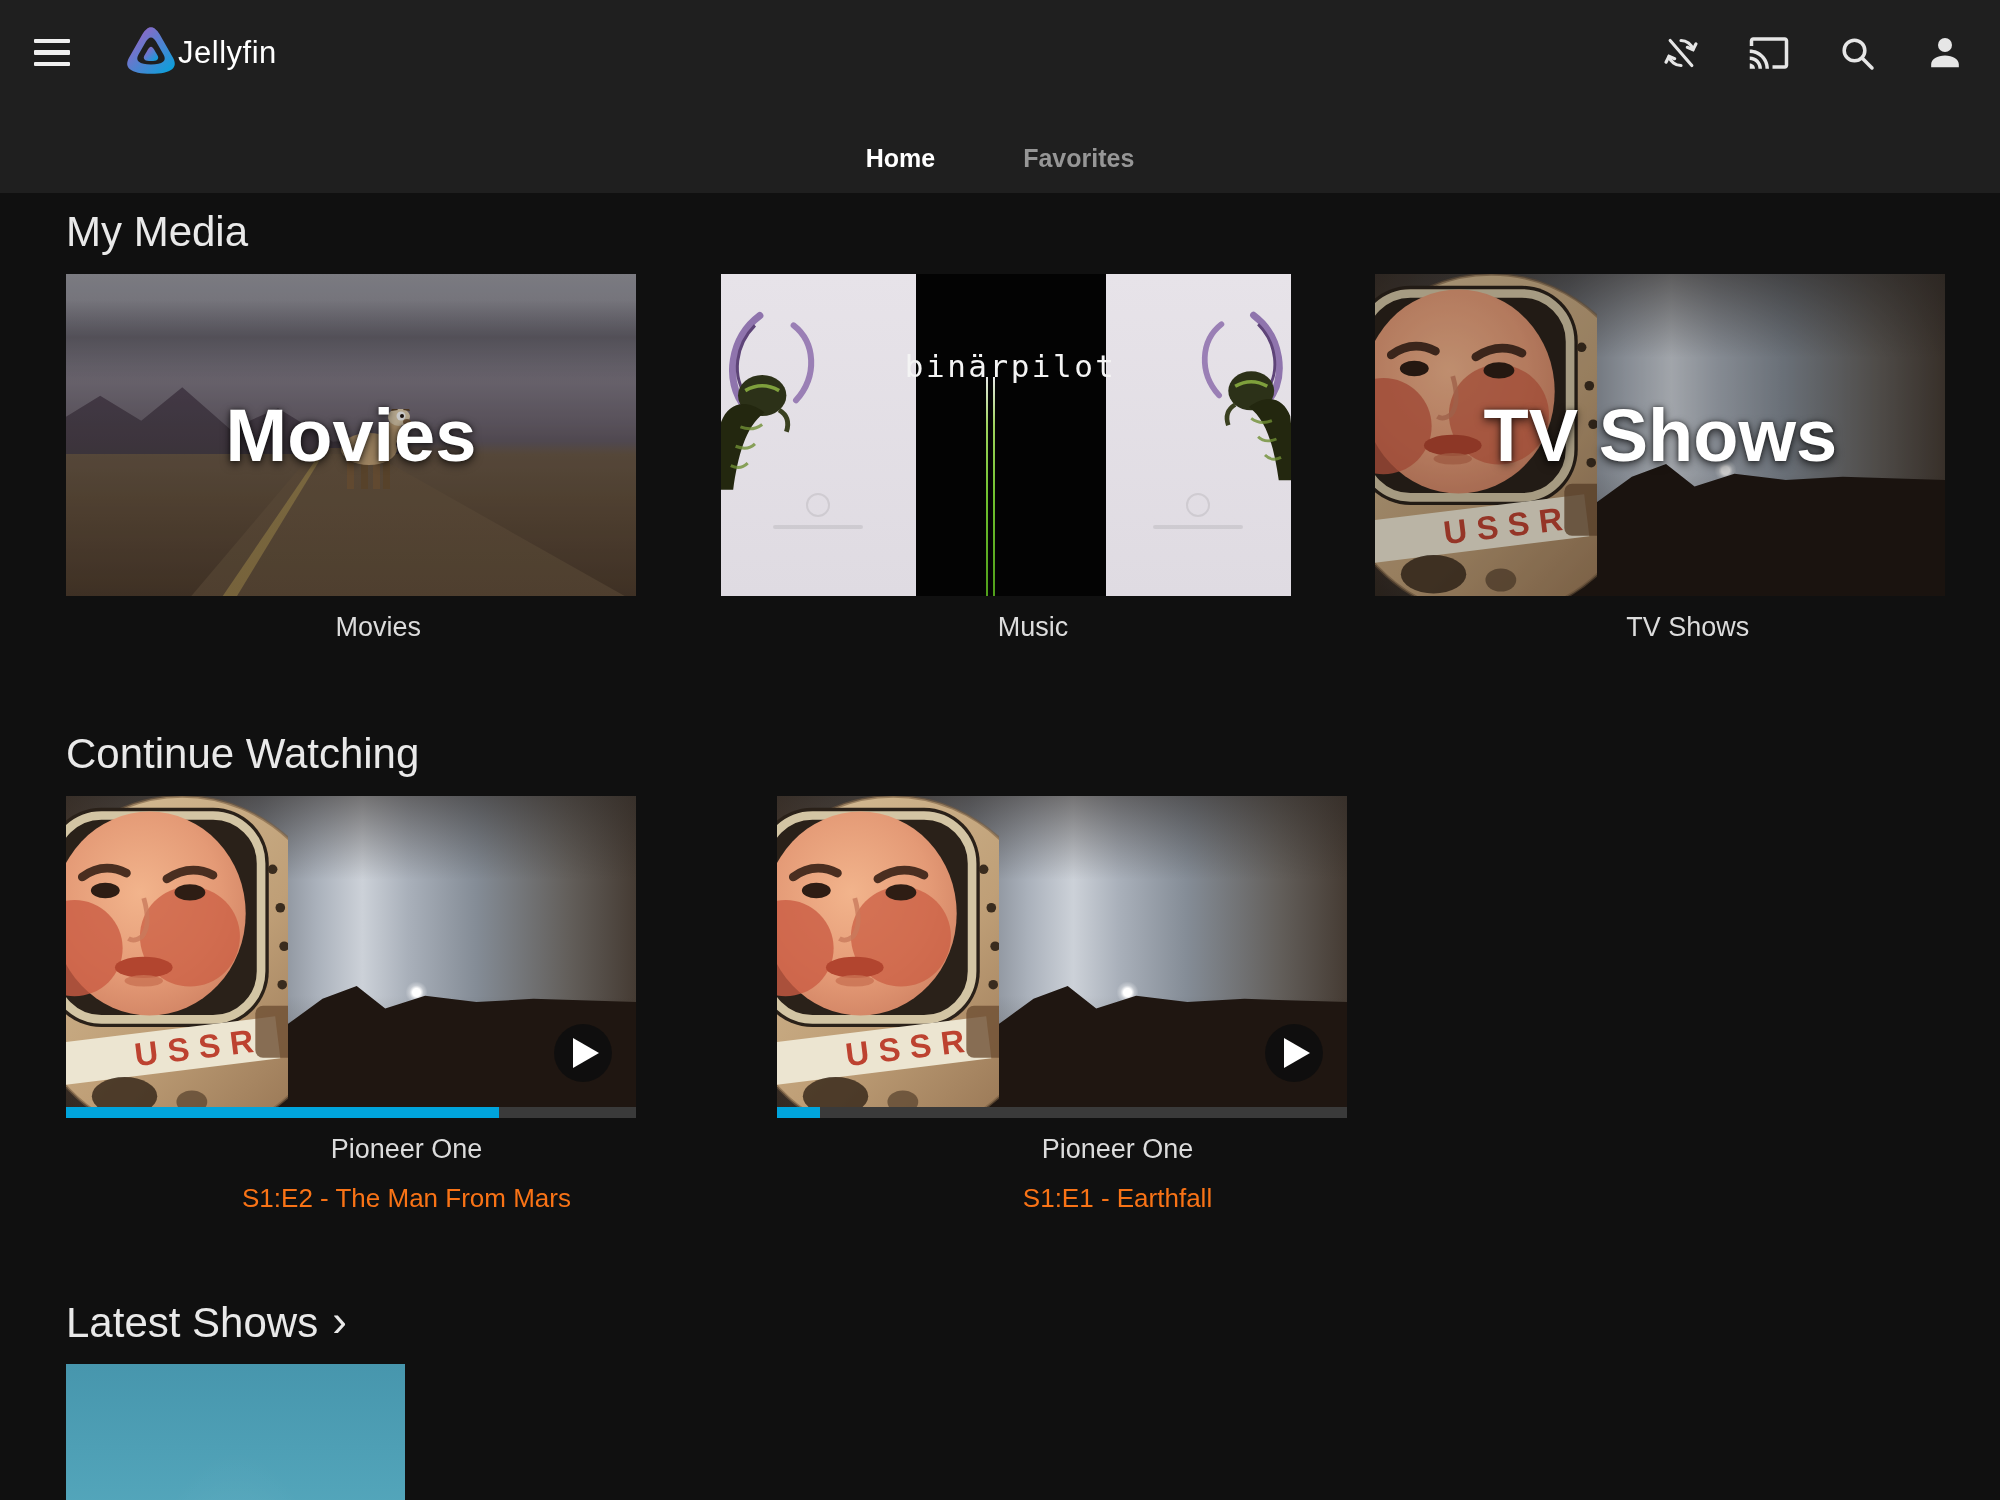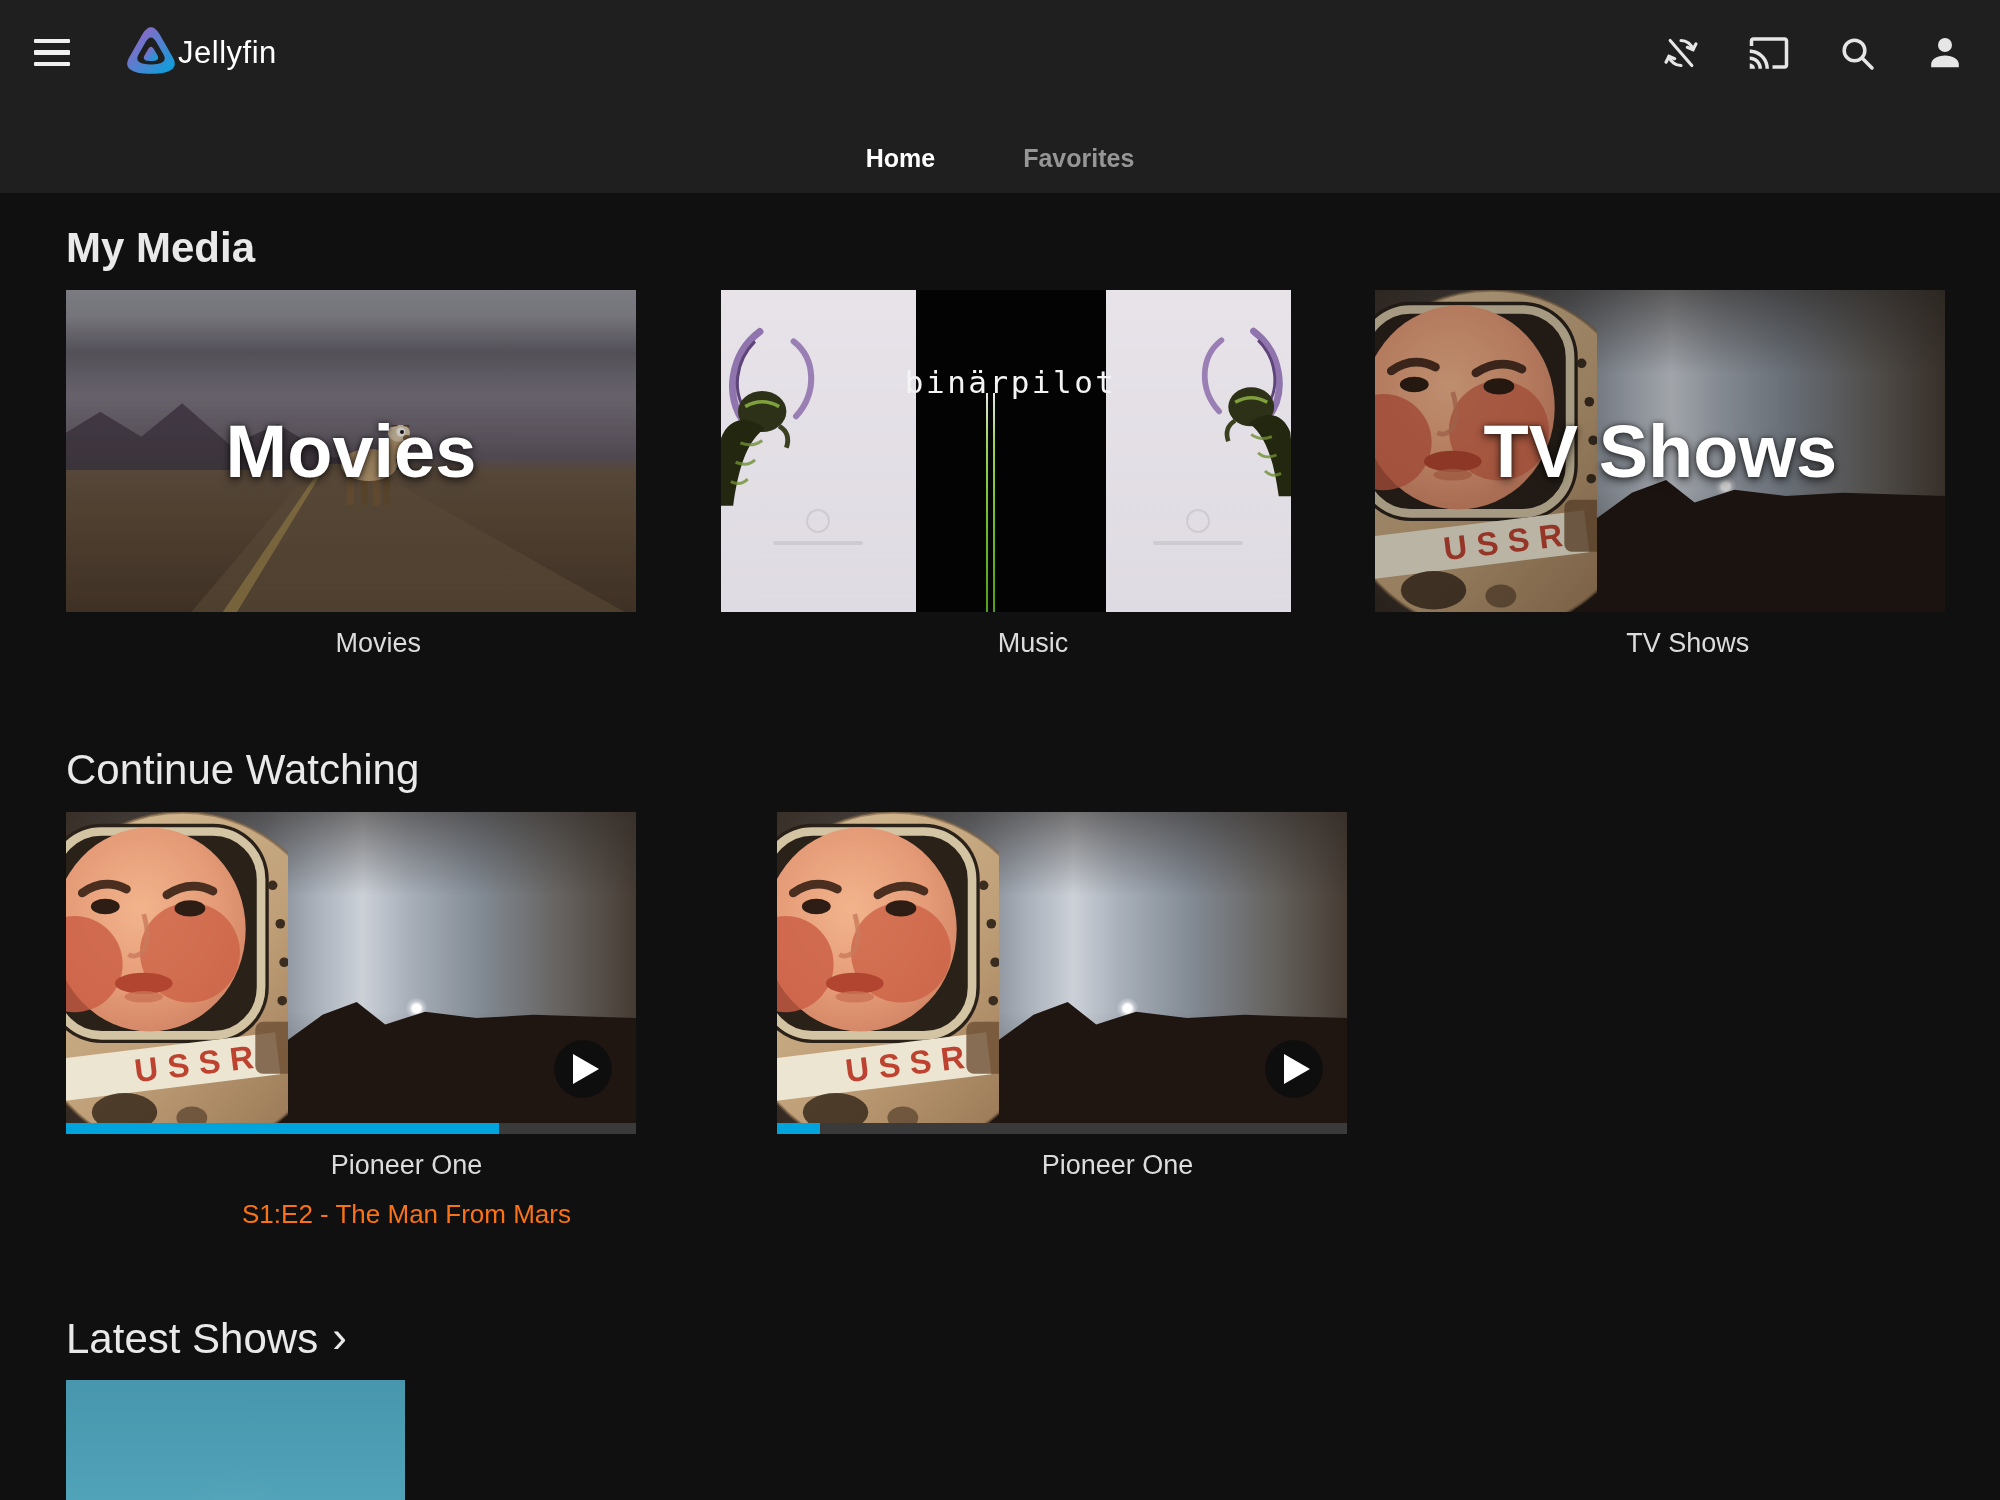--- a/index.html
+++ b/index.html
@@ -21,21 +21,21 @@
   .hicon-btn{width:58px;height:58px;border:none;background:transparent;display:flex;align-items:center;justify-content:center;cursor:pointer;margin-left:30px;}
   .hicon-btn svg{display:block;}
   
   .tabs{display:flex;justify-content:center;gap:68px;align-items:center;height:70px;}
   .tab{border:none;background:transparent;font-family:inherit;font-size:25px;cursor:pointer;padding:6px 10px;margin-top:36px;}
   .tab.active{color:#ffffff;font-weight:700;}
   .tab.inactive{color:#969696;font-weight:600;}
   
   .page{padding:0 0 0 66px;}
   .section-title{color:#e9e9e9;font-size:42px;font-weight:400;line-height:50px;margin:0;}
-  .t1{padding-top:30px;font-weight:bold;}
+  .t1{padding-top:14px;}
   .t2{padding-top:86px;}
   .t3{padding-top:84px;display:flex;align-items:center;gap:14px;cursor:pointer;width:max-content;}
   .chev{color:#e9e9e9;font-size:44px;font-weight:400;line-height:40px;transform:translateY(-2px);}
   .cards-row{display:flex;gap:30px;margin-top:17px;}
   .card{width:681px;cursor:pointer;}
   .card-img{width:570px;height:322px;position:relative;overflow:hidden;background:#000;}
   .card-label{color:#dcdcdc;font-size:27px;text-align:center;margin-top:16px;}
   .card-sub{color:#f97316;font-size:26px;text-align:center;margin-top:18px;}
   .hero-text{position:absolute;inset:0;display:flex;align-items:center;justify-content:center;
     color:#fff;font-size:74px;font-weight:700;text-shadow:0 3px 10px rgba(0,0,0,.65),0 0 4px rgba(0,0,0,.5);z-index:5;}
@@ -335,20 +335,21 @@
         <div class="playbtn">
           <svg width="26" height="30" viewBox="0 0 26 30">
               <polygon points="0,0 26,15 0,30" fill="#ffffff"></polygon>
             </svg>
         </div>
         <div class="progress-track">
           <div class="progress-fill" style="width: 7.5%;"></div>
         </div>
       </div>
       <div class="card-label">Pioneer One</div>
+      <div class="card-sub">S1:E1 - Earthfall</div>
     </div>
   </div>
 
   <div class="section-title t3">
     <span>Latest Shows</span>
     <span class="chev">›</span>
   </div>
   <div class="poster">
     <div class="haze"></div>
 

